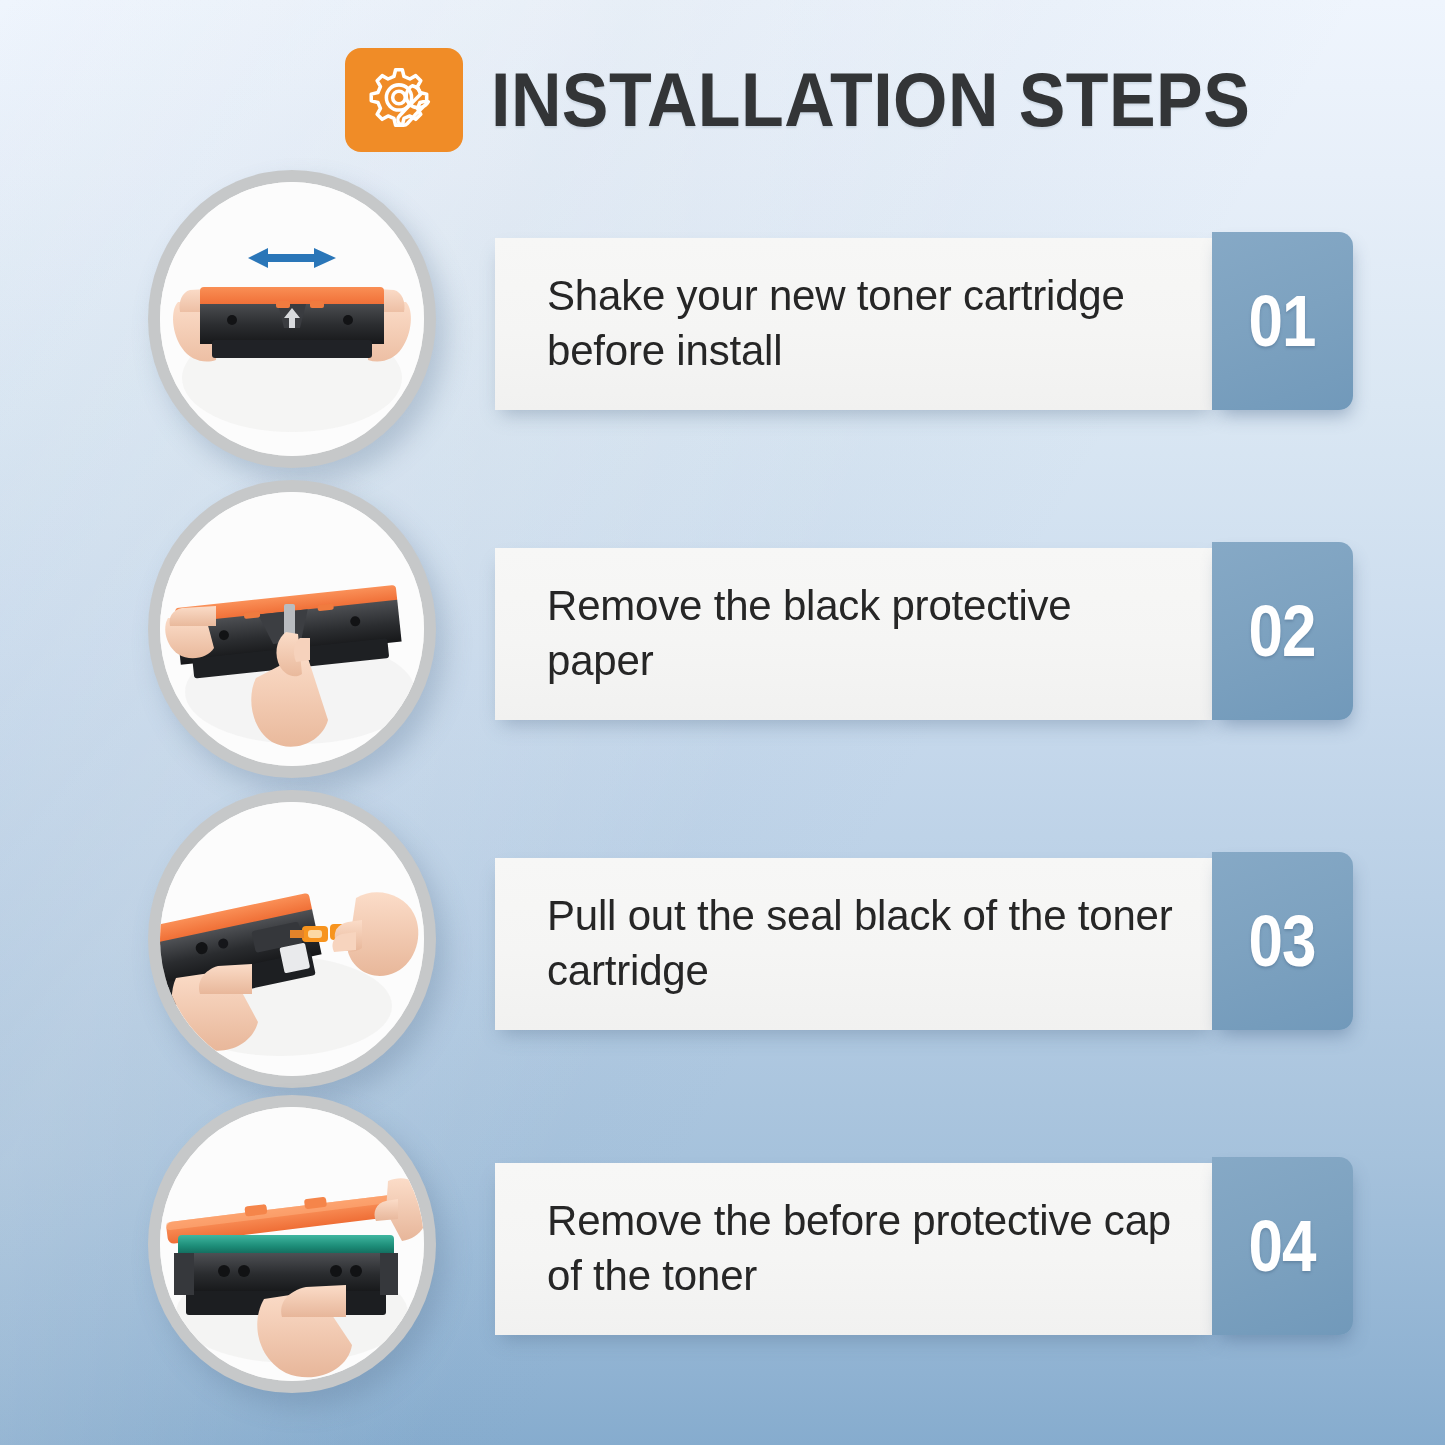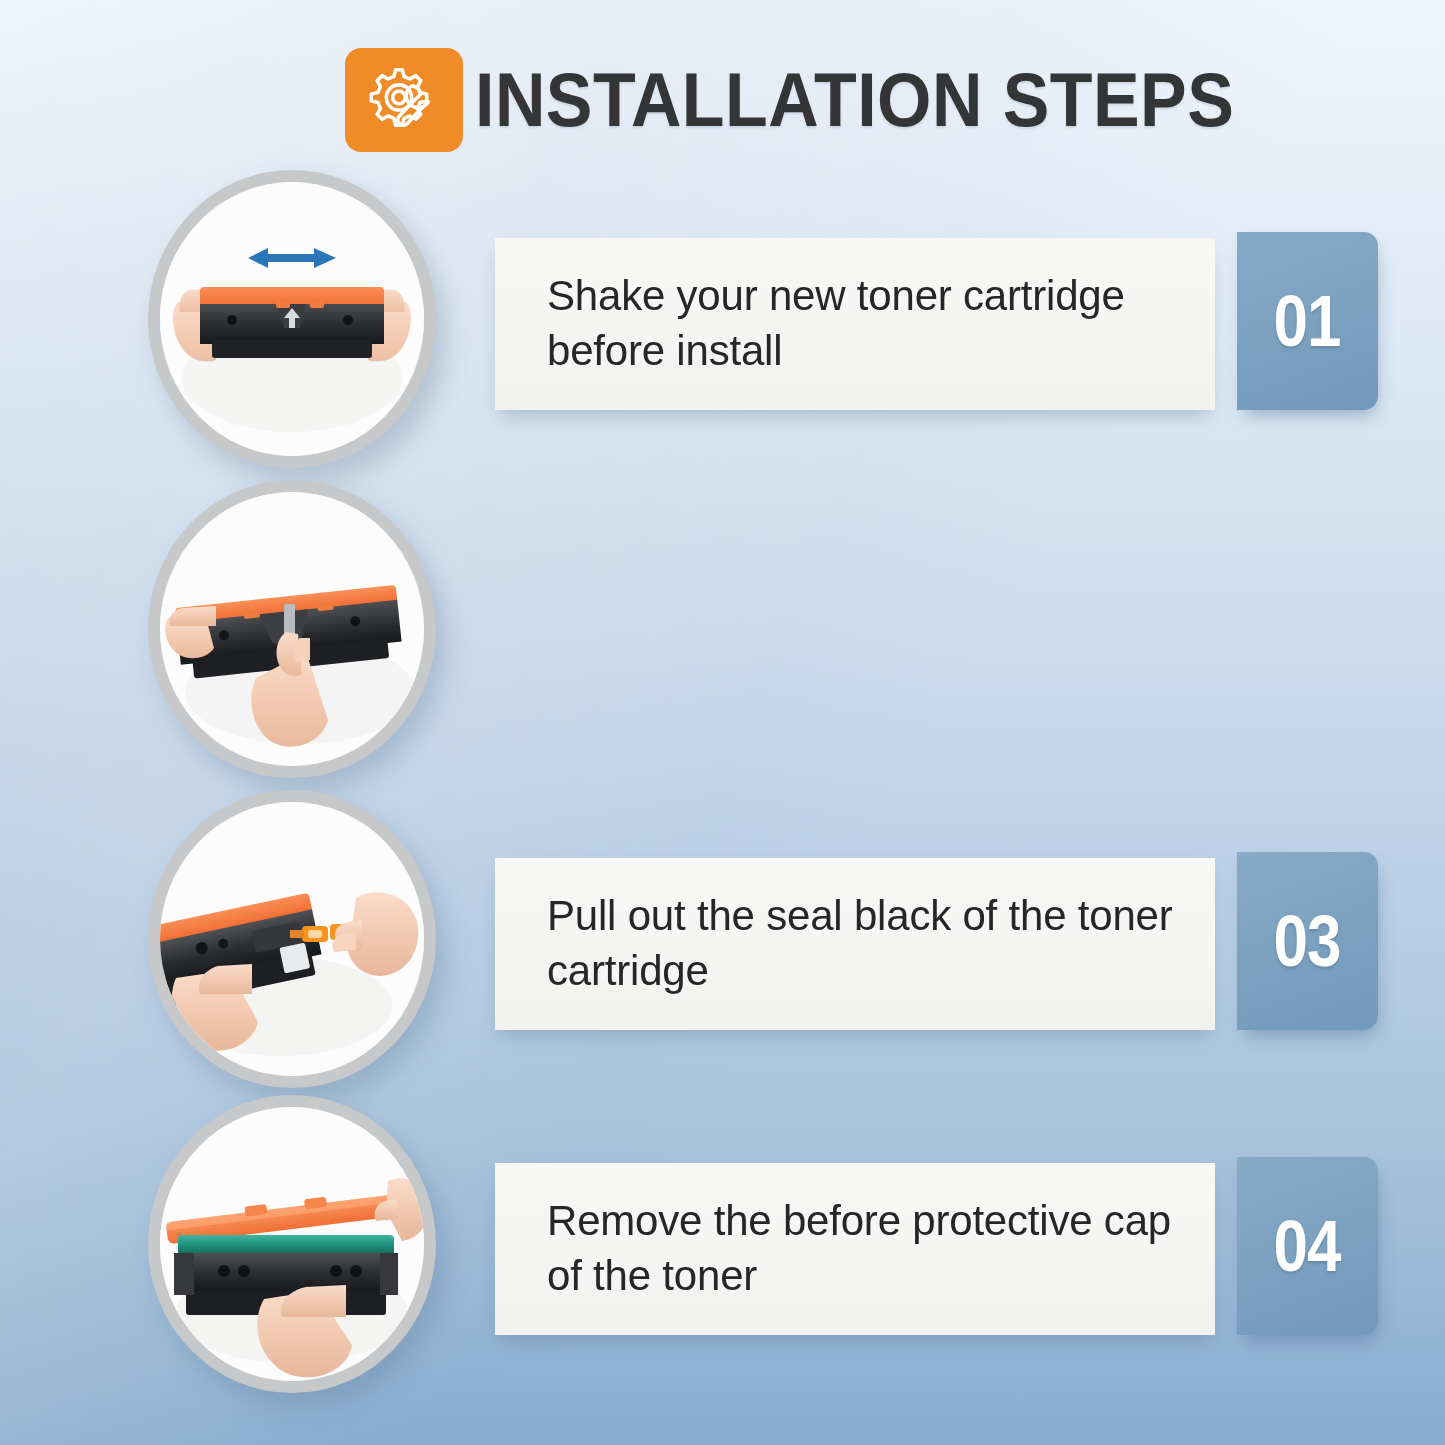--- a/index.html
+++ b/index.html
@@ -37,21 +37,21 @@
     pointer-events: none;
   }
 
   
   .header {
     position: absolute;
     left: 345px;
     top: 48px;
     display: flex;
     align-items: center;
-    gap: 12px;
+    gap: 28px;
   }
   .brand-icon {
     width: 118px;
     height: 104px;
     border-radius: 16px;
     background: #f08c27;
     display: flex;
     align-items: center;
     justify-content: center;
     flex: none;
@@ -129,21 +129,21 @@
   .card-text {
     padding: 0 36px 0 52px;
     font-size: 42px;
     line-height: 1.30;
     color: #262626;
     font-weight: 400;
     letter-spacing: -0.2px;
   }
   .num-block {
     position: absolute;
-    left: 742px;
+    left: 717px;
     top: 0;
     width: 141px;
     height: 178px;
     border-radius: 0 14px 14px 0;
     background: linear-gradient(160deg, #86a9c6 0%, #7da2c0 48%, #7199ba 100%);
     box-shadow: 3px 10px 18px -5px rgba(70,100,135,0.45);
     display: flex;
     align-items: center;
     justify-content: center;
   }
@@ -270,20 +270,26 @@
         <path d="M8 126 C2 136 6 154 18 162 C30 170 48 166 54 156 L46 126 Z" fill="url(#skin2)"></path>
         <path d="M22 116 C12 118 8 126 10 134 L56 134 L56 114 Z" fill="url(#skin2)"></path>
 
         <path d="M96 186 C86 206 92 238 112 250 C134 262 162 250 168 228 L146 160 Z" fill="url(#skin2)"></path>
         <path d="M126 140 C118 146 114 158 118 170 C122 182 134 188 142 182 L138 142 Z" fill="url(#skin2)"></path>
         <path d="M140 146 C134 150 132 160 136 170 L150 168 L150 146 Z" fill="#f6d2bc"></path>
       </svg>
     </div>
   </div>
   <div class="card-wrap">
+    <div class="card-body">
+      <div class="card-text">Remove the black protective paper</div>
+    </div>
+    <div class="num-block">
+      <span class="num-text">02</span>
+    </div>
   </div>
 </div>
 
 <div class="step step-3">
   <div class="photo-circle">
     <div class="photo-inner">
       <svg viewBox="0 0 264 274" preserveAspectRatio="xMidYMid slice" aria-hidden="true">
         <defs>
           <linearGradient id="skin3" x1="0" y1="0" x2="0" y2="1">
             <stop offset="0" stop-color="#fbdcc8"></stop>

